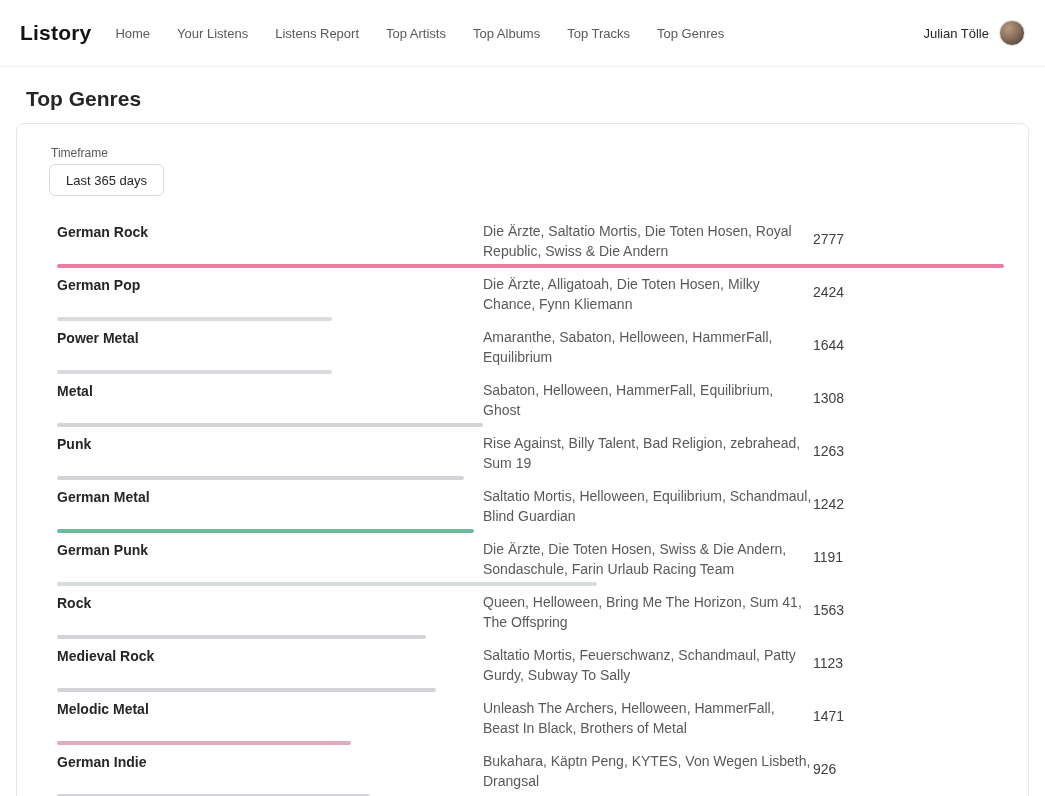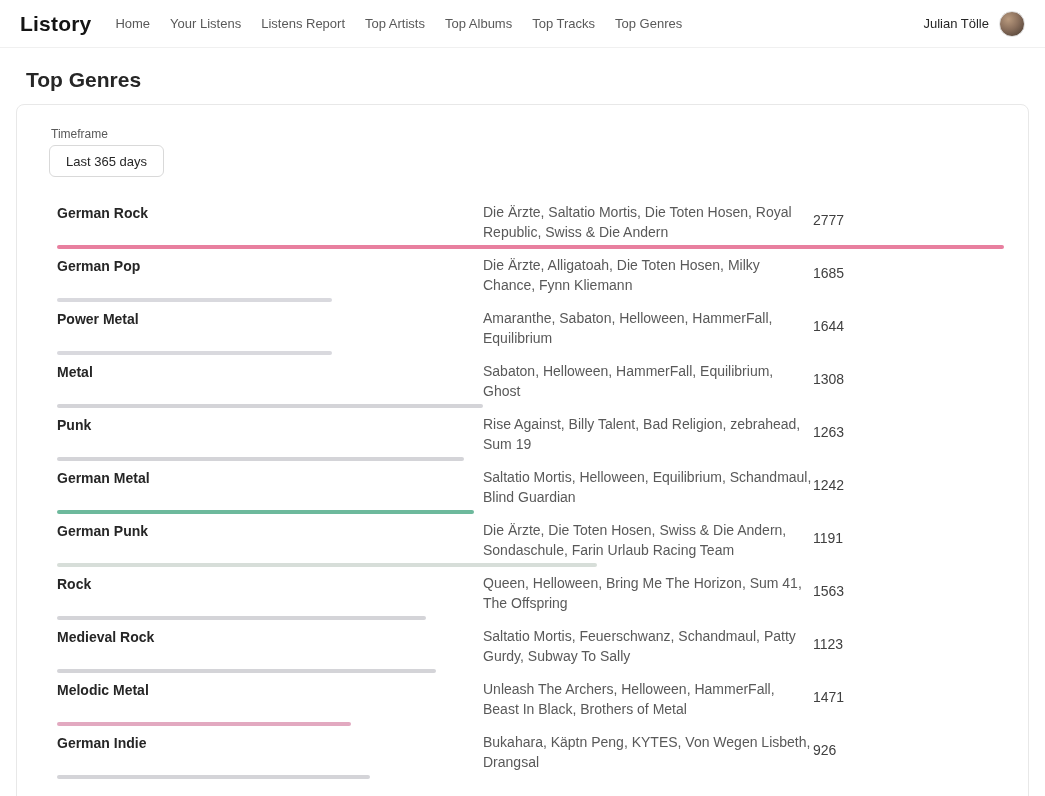--- a/index.html
+++ b/index.html
@@ -1,23 +1,23 @@
 <!DOCTYPE html>
 <html><head>
 <meta charset="utf-8">
 <style>
   * { box-sizing: border-box; margin: 0; padding: 0; }
   html, body { width: 1045px; height: 796px; overflow: hidden; background: #fff;
     font-family: "Liberation Sans", sans-serif; color: #262626; }
 
   
-  .navbar { height: 48px; display: flex; align-items: center; padding: 0 20px;
+  .navbar { height: 67px; display: flex; align-items: center; padding: 0 20px;
     border-bottom: 1px solid #f0f0f0; background: #fff; }
   .logo { font-size: 21px; font-weight: 700; color: #141414; margin-right: 24px; letter-spacing: .2px; }
-  .nav-links { display: flex; gap: 20px; align-items: center; }
+  .nav-links { display: flex; gap: 27px; align-items: center; }
   .nav-link { font-size: 13px; color: #595959; text-decoration: none; cursor: pointer; white-space: nowrap; }
   .nav-right { margin-left: auto; display: flex; align-items: center; gap: 10px; }
   .user-name { font-size: 13px; color: #262626; }
   .avatar { width: 26px; height: 26px; border-radius: 50%; cursor: pointer;
     background: radial-gradient(circle at 35% 30%, #b99a7e 0%, #8a6f5c 45%, #43362d 100%);
     border: 1px solid #e0e0e0; }
 
   
   .main { padding: 0 16px; }
   .page-title { font-size: 21px; font-weight: 700; color: #262626; margin: 18px 10px 10px 10px; line-height: 28px; }
@@ -79,21 +79,21 @@
     </div>
     <div class="bar-wrap">
       <div class="bar" style="width: 100%; background: rgb(232, 127, 159);"></div>
     </div>
   </div>
 
   <div class="row">
     <div class="row-main">
       <div class="cell-genre">German Pop</div>
       <div class="cell-artists">Die Ärzte, Alligatoah, Die Toten Hosen, Milky Chance, Fynn Kliemann</div>
-      <div class="cell-count">1685</div>
+      <div class="cell-count">2424</div>
     </div>
     <div class="bar-wrap">
       <div class="bar" style="width: 29%; background: rgb(217, 217, 222);"></div>
     </div>
   </div>
 
   <div class="row">
     <div class="row-main">
       <div class="cell-genre">Power Metal</div>
       <div class="cell-artists">Amaranthe, Sabaton, Helloween, HammerFall, Equilibrium</div>

